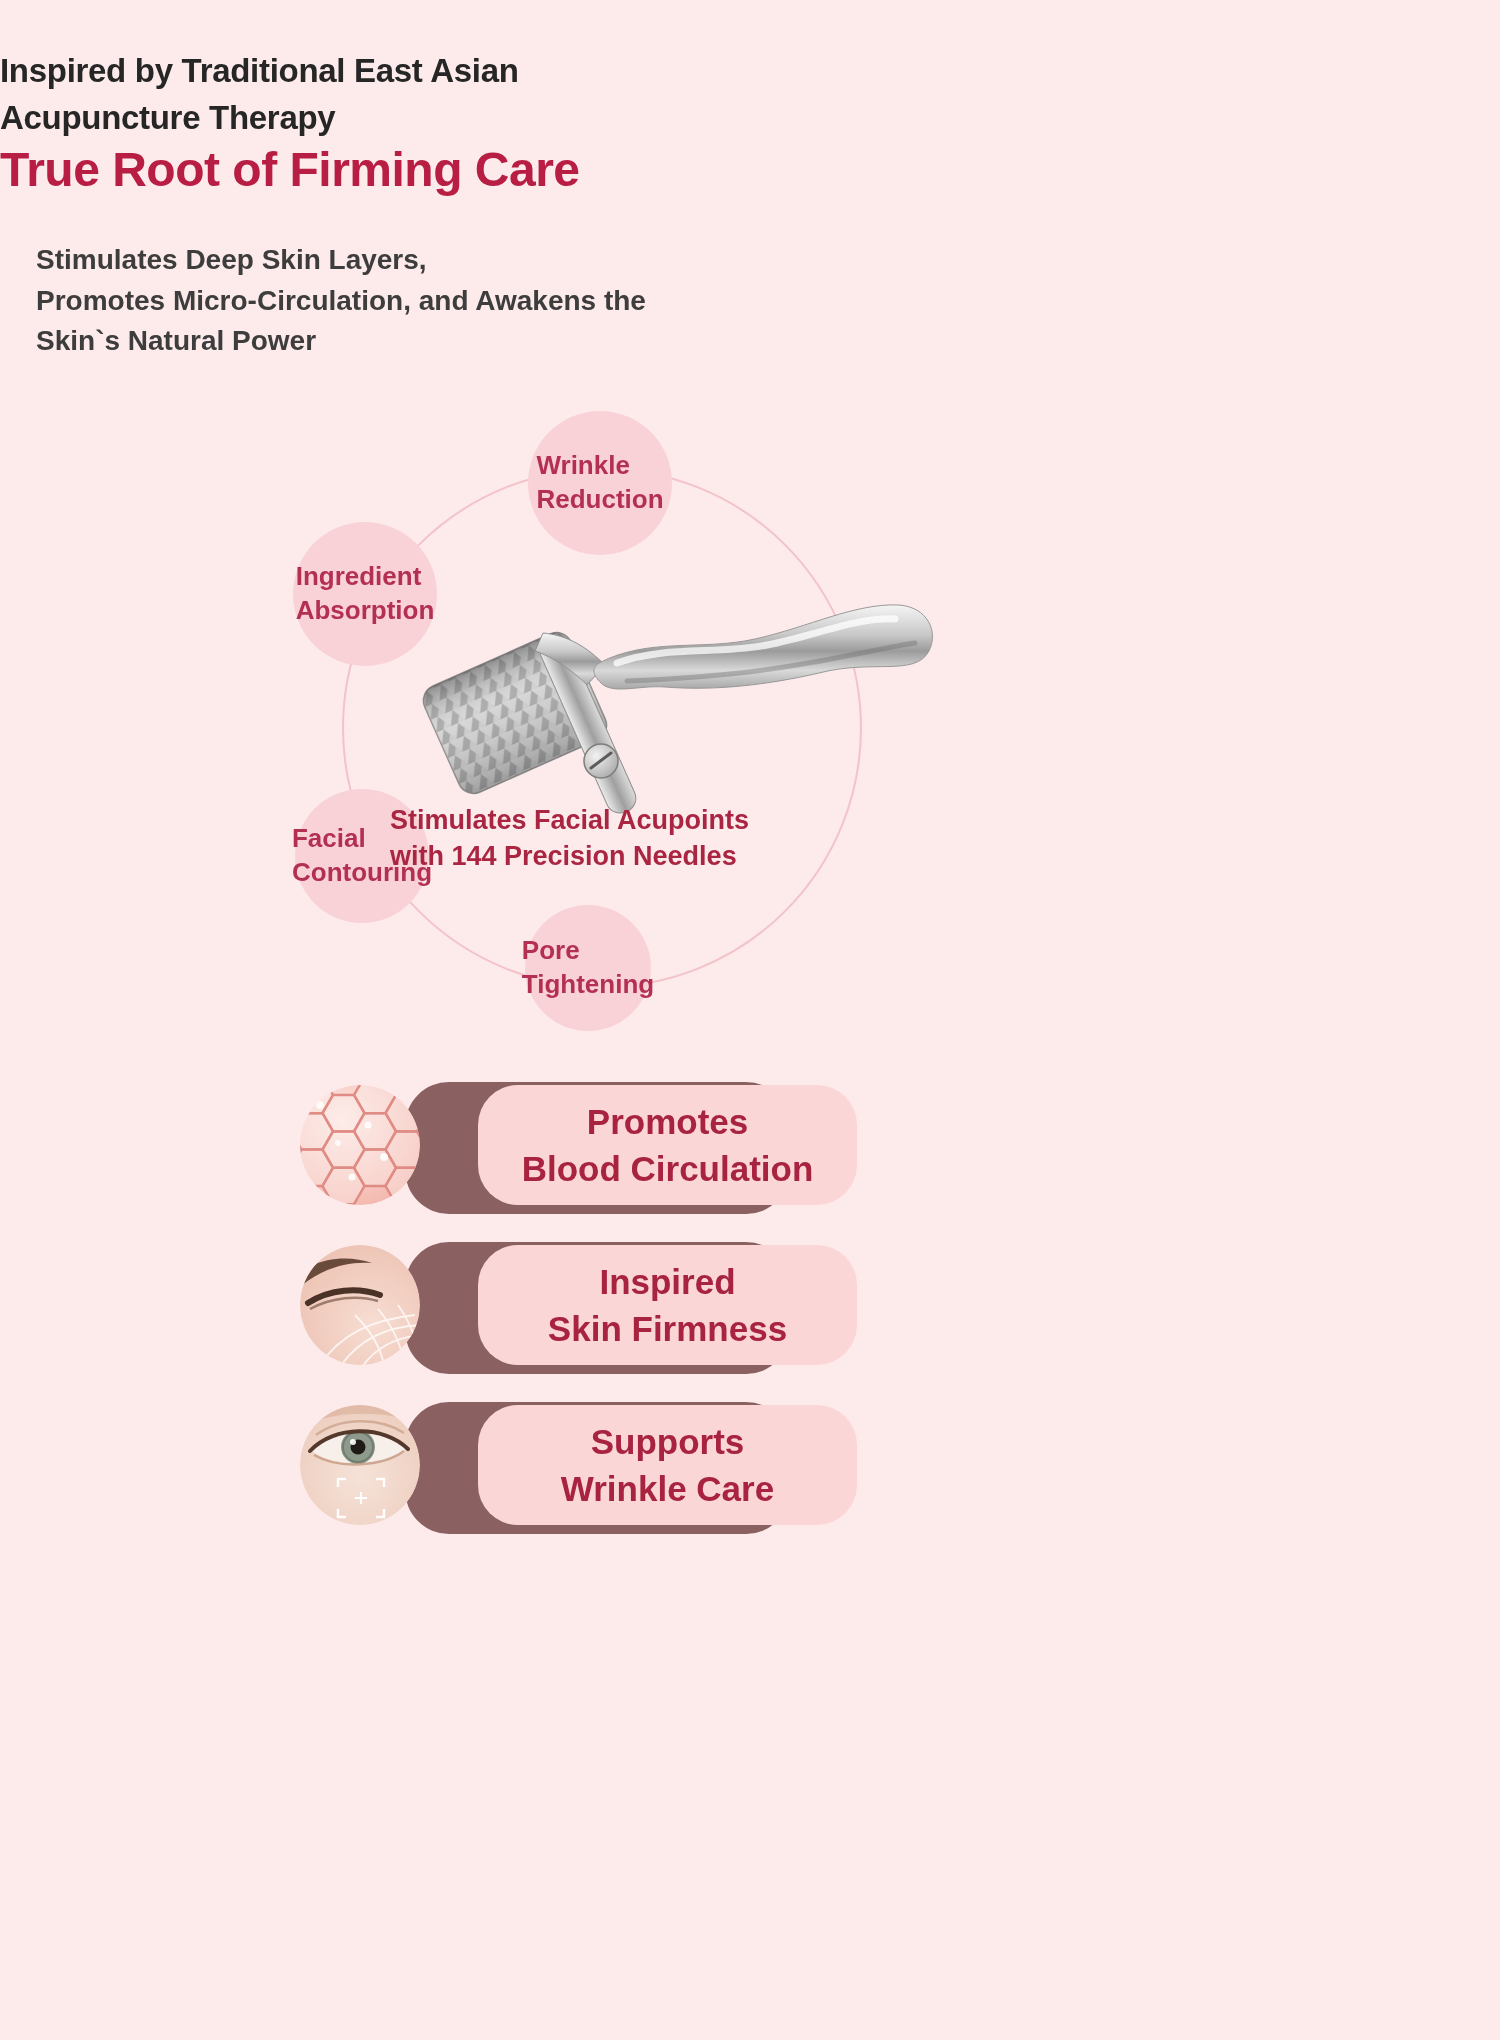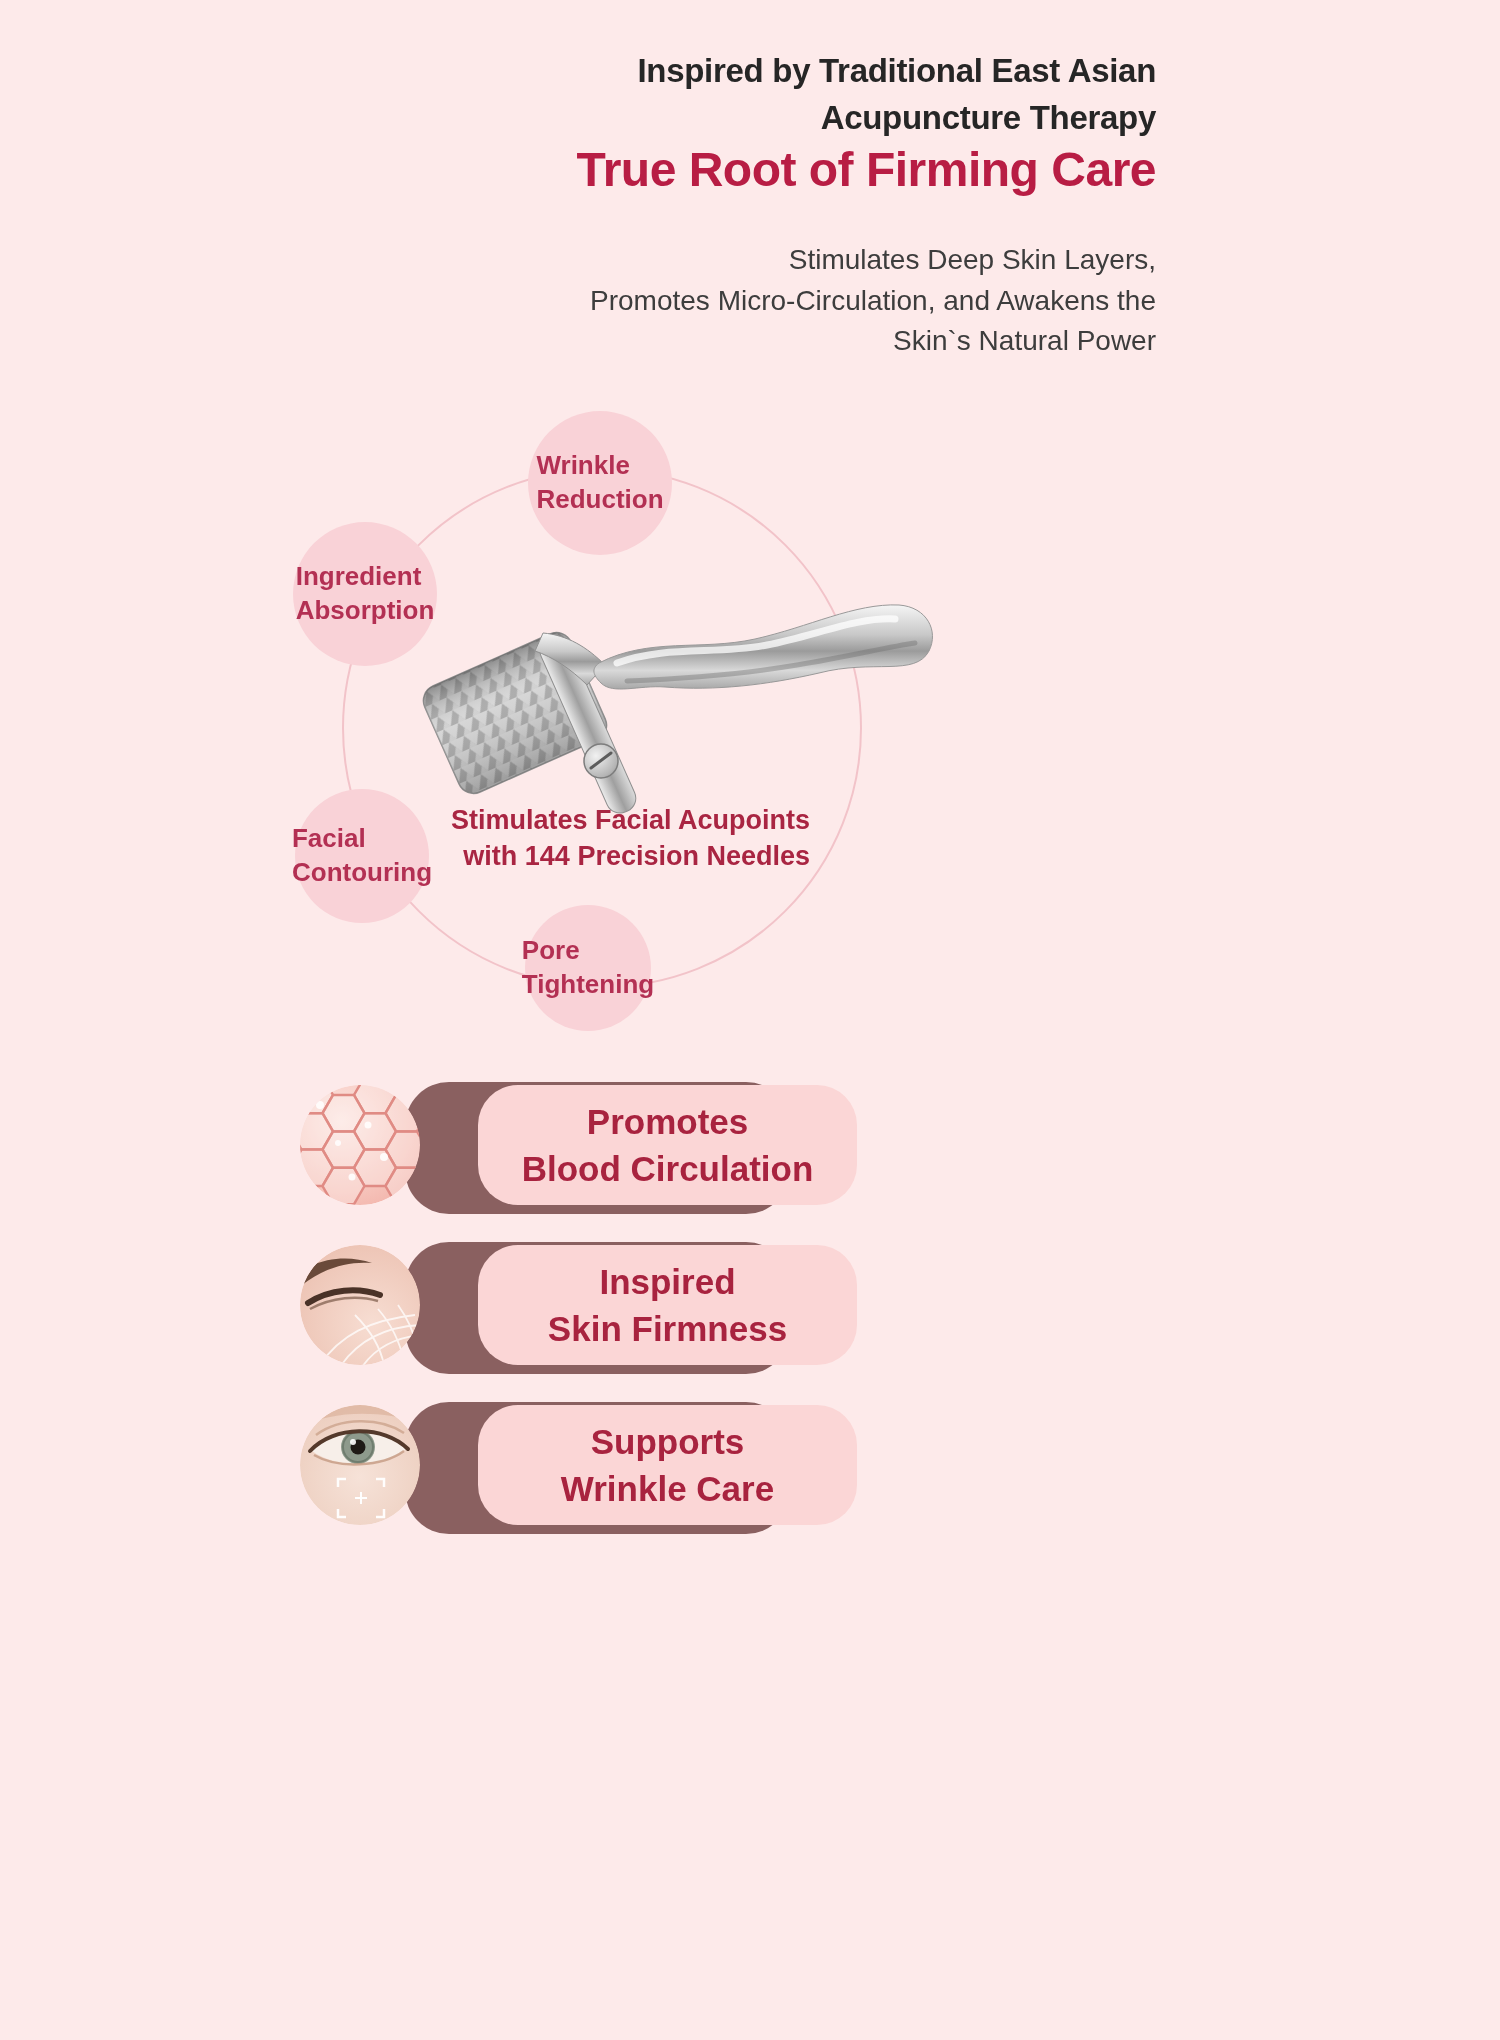--- a/index.html
+++ b/index.html
@@ -7,28 +7,28 @@
     --bubble-bg:#f9d2d7; --bubble-text:#b33053; --caption-text:#a92542;
     --card-dark:#8a6060; --card-light:#fbd6d6; --card-text:#a8233f; --ring:#f2c3c9;
   }
   html,body{margin:0;padding:0;background:var(--bg);}
   .page{
     position:relative; width:1500px; height:2040px; overflow:hidden;
     background:var(--bg); font-family:"Liberation Sans", sans-serif;
   }
   .abs{position:absolute;}
   .pre{white-space:pre-line;}
-  .center{text-align:right;}
+  .center{text-align:left;}
 
   .eyebrow{left:0; top:48px; width:1156px; font-size:33px; line-height:1.42;
     font-weight:600; color:var(--text-dark); letter-spacing:-0.3px;}
   .title{left:0; top:142px; width:1156px; font-size:48px; font-weight:800;
     color:var(--accent); letter-spacing:-0.5px;}
   .subtitle{left:0; top:240px; width:1156px; font-size:28px; line-height:1.45;
-    font-weight:400; color:var(--text-sub);}
+    font-weight:700; color:var(--text-sub);padding-left:36px;}
 
   .ring{left:342px; top:468px; width:516px; height:516px; border-radius:50%;
     border:2px solid var(--ring);}
 
   .bubble{border-radius:50%; background:var(--bubble-bg); color:var(--bubble-text);
     display:flex; align-items:center; justify-content:center; text-align:left;
     font-size:26px; font-weight:700; line-height:1.3;}
   .bubble.wrinkle{left:528px; top:411px; width:144px; height:144px;}
   .bubble.ingredient{left:293px; top:522px; width:144px; height:144px;}
   .bubble.facial{left:295px; top:789px; width:134px; height:134px;}

